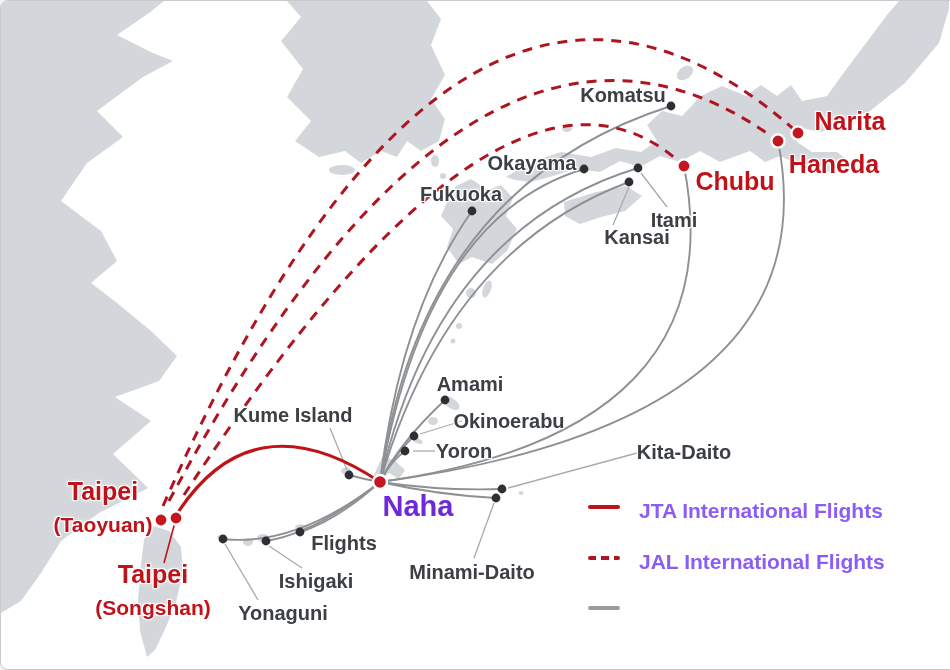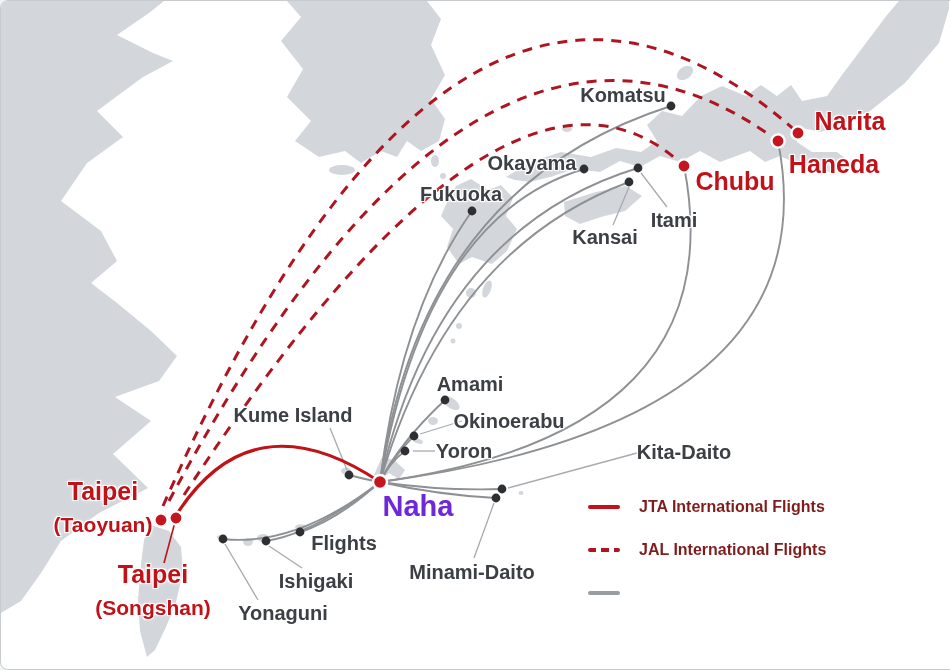--- a/index.html
+++ b/index.html
@@ -20,21 +20,21 @@
   .lbl.two{text-align:center;line-height:1.12;}
   .lbl.two .sub{font-size:21px;display:block;margin-top:8px;}
   #legend{
     position:absolute;left:585px;top:494px;display:flex;flex-direction:column;gap:19px;
   }
   .leg-row{display:flex;align-items:flex-start;}
   .leg-swatch{width:32px;height:4px;border-radius:2px;margin:10px 19px 0 2px;flex:0 0 auto;}
   .leg-swatch.solid-red{background:#bf1219;}
   .leg-swatch.dashed-red{background:repeating-linear-gradient(90deg,#ae1521 0 8px,transparent 8px 13px);}
   .leg-swatch.solid-gray{background:#9a9da0;}
-  .leg-text{font-size:16px;font-weight:700;color:#7f1d1d;line-height:1.5;}
+  .leg-text{font-size:21px;font-weight:700;color:#8b5cf6;line-height:1.5;}
 </style>
 </head>
 <body>
 
 <div id="stage">
 
   <svg id="mapsvg" width="948" height="668" viewBox="0 0 948 668">
 
     <g fill="#d3d7db" stroke="none">
 
@@ -154,21 +154,21 @@
       <circle cx="175" cy="517" r="6.6"></circle>
     </g>
   </svg>
 
   <span class="lbl" style="left:622px;top:94px">Komatsu</span>
   <span class="lbl red" style="left:849px;top:120px">Narita</span>
   <span class="lbl red" style="left:833px;top:163px">Haneda</span>
   <span class="lbl red" style="left:734px;top:180px">Chubu</span>
   <span class="lbl" style="left:531px;top:162px">Okayama</span>
   <span class="lbl" style="left:460px;top:193px">Fukuoka</span>
-  <span class="lbl" style="left:604px;top:236px">Kansai</span>
+  <span class="lbl" style="left:636px;top:236px">Kansai</span>
   <span class="lbl" style="left:673px;top:219px">Itami</span>
   <span class="lbl" style="left:469px;top:383px">Amami</span>
   <span class="lbl" style="left:508px;top:420px">Okinoerabu</span>
   <span class="lbl" style="left:463px;top:450px">Yoron</span>
   <span class="lbl" style="left:292px;top:414px">Kume Island</span>
   <span class="lbl" style="left:683px;top:451px">Kita-Daito</span>
   <span class="lbl" style="left:471px;top:571px">Minami-Daito</span>
   <span class="lbl" style="left:343px;top:542px">Flights</span>
   <span class="lbl" style="left:315px;top:580px">Ishigaki</span>
   <span class="lbl" style="left:282px;top:612px">Yonaguni</span>

